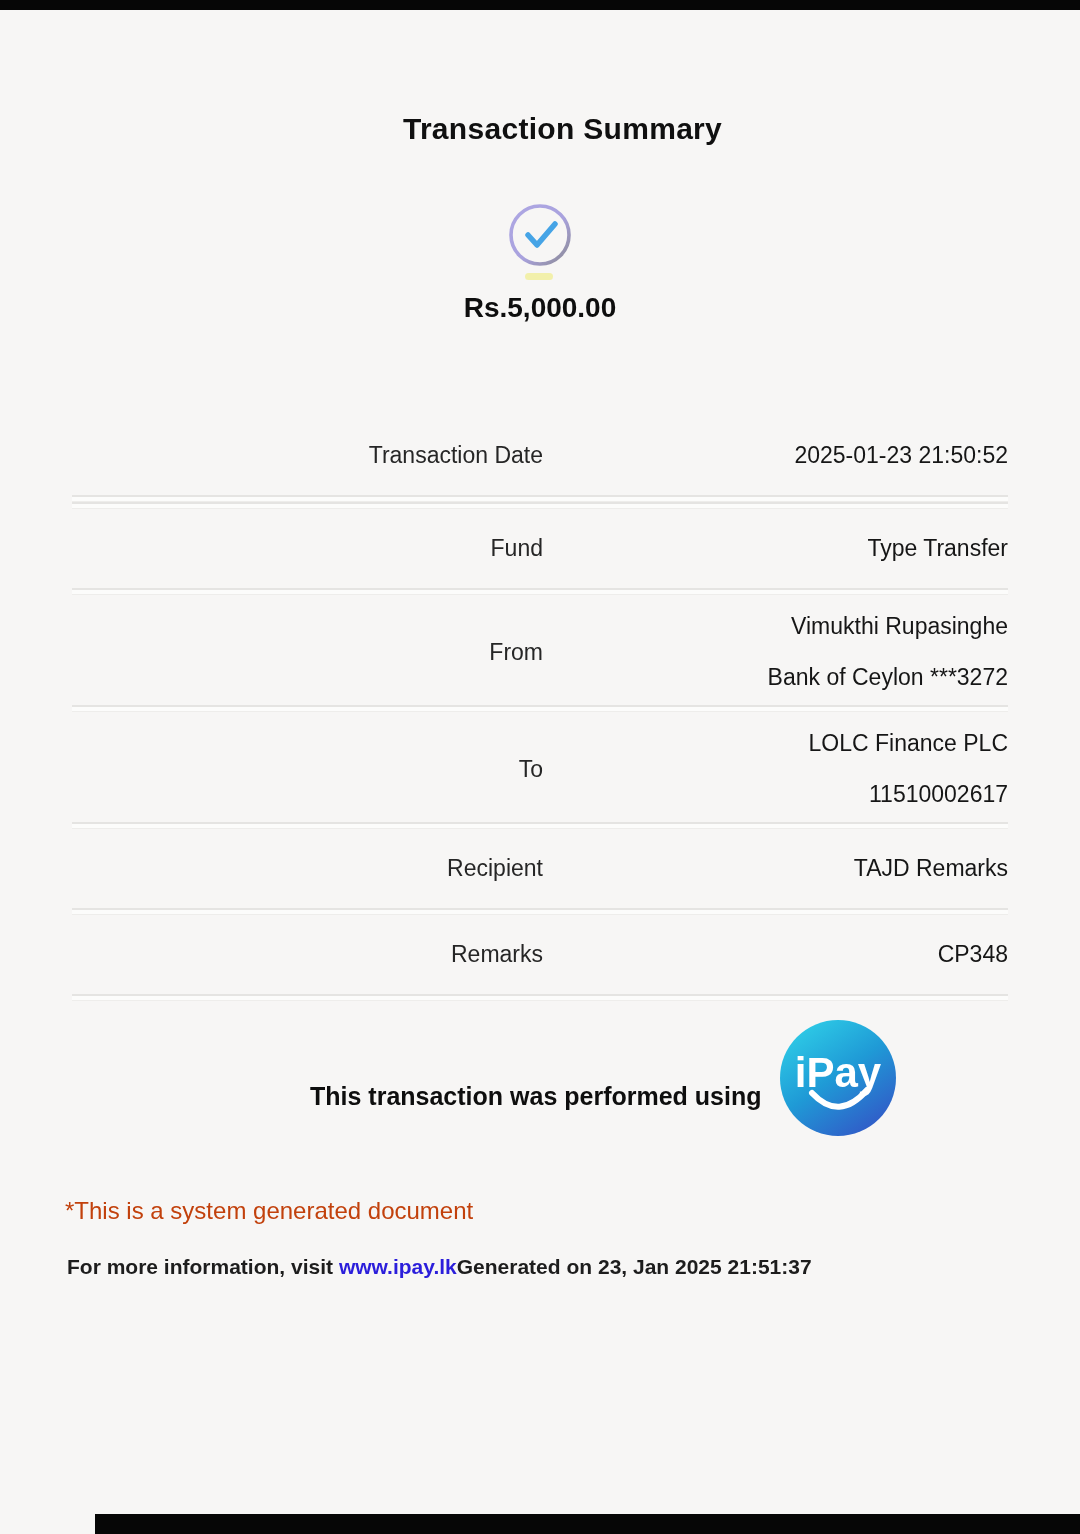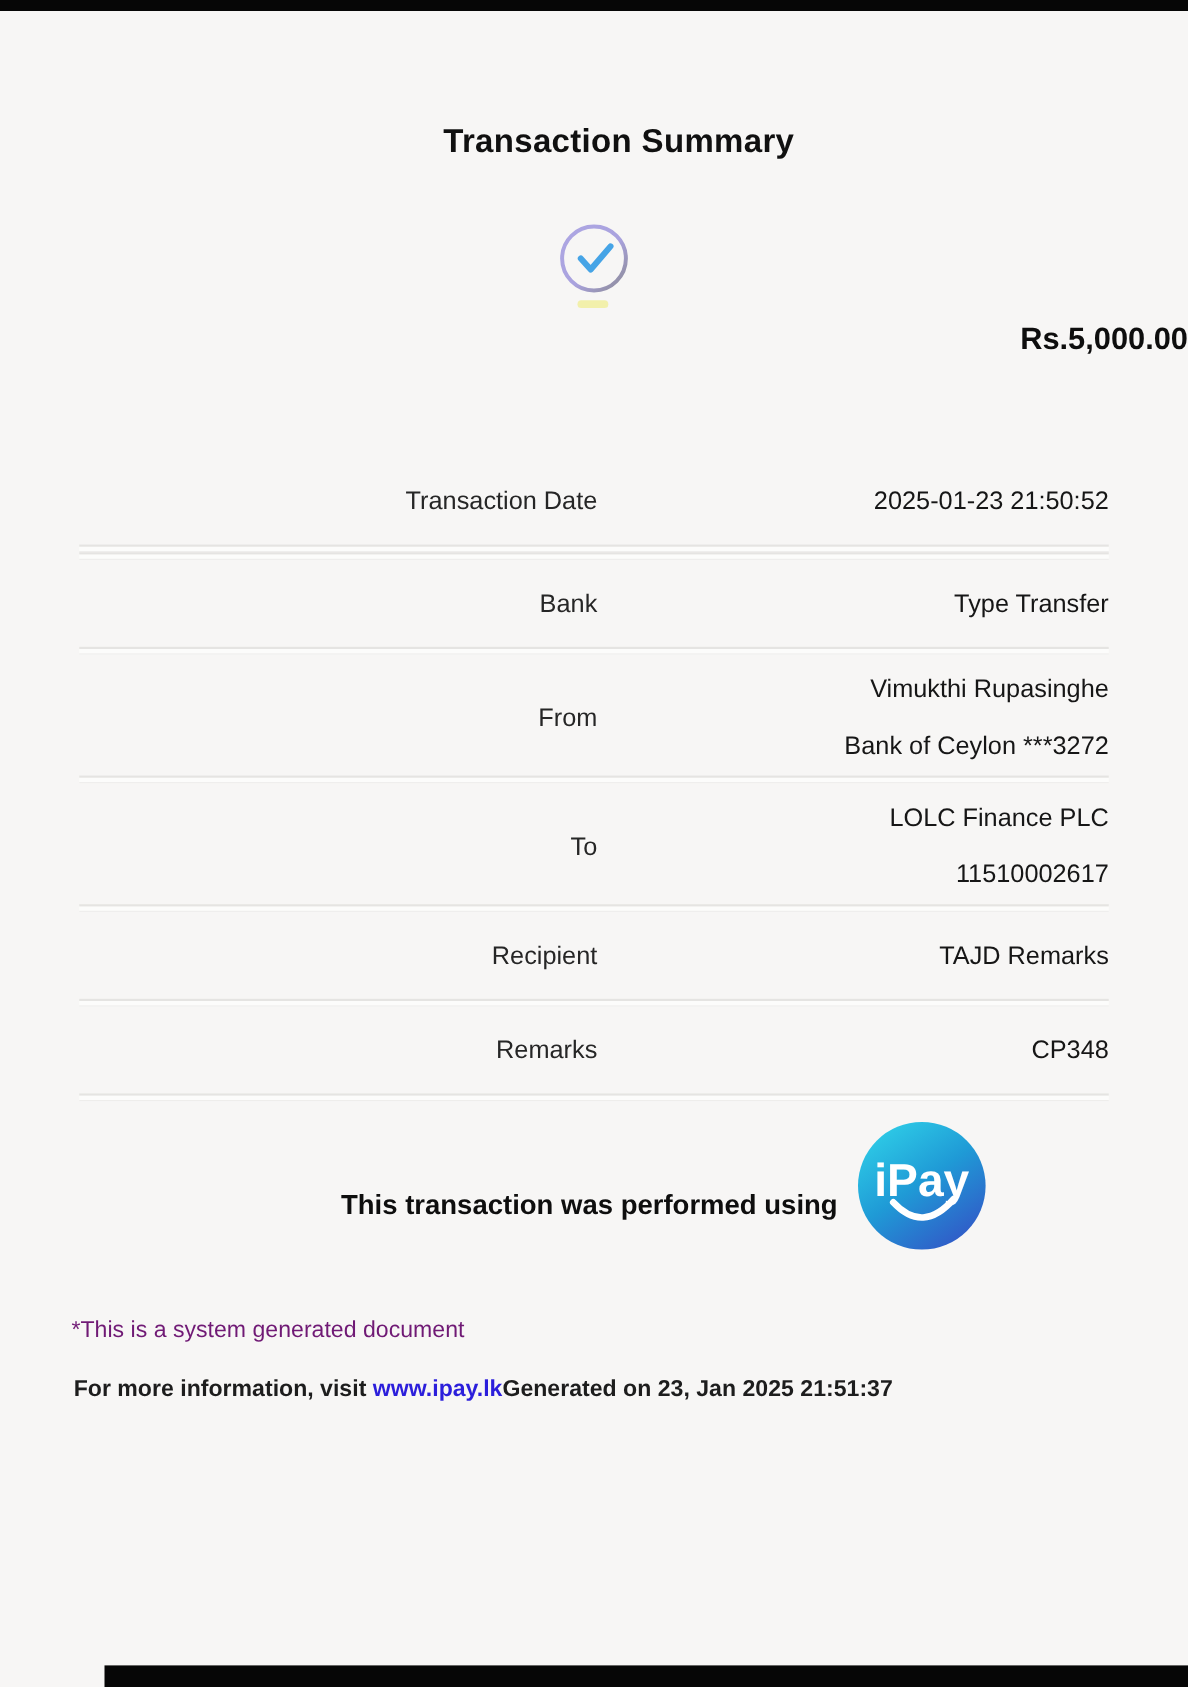--- a/index.html
+++ b/index.html
@@ -27,21 +27,21 @@
   .check-wrap { margin-top:56px; display:flex; justify-content:center; position:relative; }
   .check-wrap svg { width:66px; height:66px; display:block; }
   .yellow-smudge {
     position:absolute; left:calc(50% - 15px); bottom:-12px;
     width:28px; height:7px; border-radius:4px;
     background:#f1ee9e; opacity:0.85;
   }
 
   .amount {
     margin-top:24px;
-    text-align:right;
+    text-align:center;
     font-size:28px;
     font-weight:bold;
     color:#0e0e0e;
   }
 
   .details { margin:92px 72px 0 72px;text-align:right; }
   .row { display:flex; align-items:center; padding:26px 0; }
   .row.two-line { padding:18px 0 14px; }
   .row-label { width:471px; flex:0 0 471px; font-size:23px; color:#262626; }
   .row-values { flex:1; display:flex; flex-direction:column; gap:24px; font-size:23px; color:#161616; }
@@ -53,21 +53,21 @@
   }
 
   .performed {
     display:flex; align-items:center; gap:18px;
     width:fit-content;
     margin:18px 0 0 310px;
   }
   .performed-text { font-size:25px; font-weight:bold; color:#0e0e0e;margin-top:36px; }
   .ipay-logo svg { width:118px; height:118px; display:block; }
 
-  .note { margin:60px 0 0 65px; font-size:21px; color:#701a75; }
+  .note { margin:60px 0 0 65px; font-size:24px; color:#c2410c; }
 
   .bottom-row {
     display:flex; justify-content:flex-start; align-items:baseline;
     margin:30px 48px 0 67px;
     font-size:21px; color:#1d1d1d;font-weight:bold;
   }
   .info-link { color:#2b1edb; text-decoration:none; cursor:pointer; }
 </style>
 </head>
 <body>
@@ -101,21 +101,21 @@
       <div class="row-label">Transaction Date</div>
       <div class="row-values">
           <div>2025-01-23 21:50:52</div>
         </div>
     </div>
     <div class="sep"></div>
 
     <div class="sep"></div>
 
     <div class="row">
-      <div class="row-label">Bank</div>
+      <div class="row-label">Fund</div>
       <div class="row-values">
           <div>Type Transfer</div>
         </div>
     </div>
     <div class="sep"></div>
 
     <div class="row two-line">
       <div class="row-label">From</div>
       <div class="row-values">
         <div>Vimukthi Rupasinghe</div>

